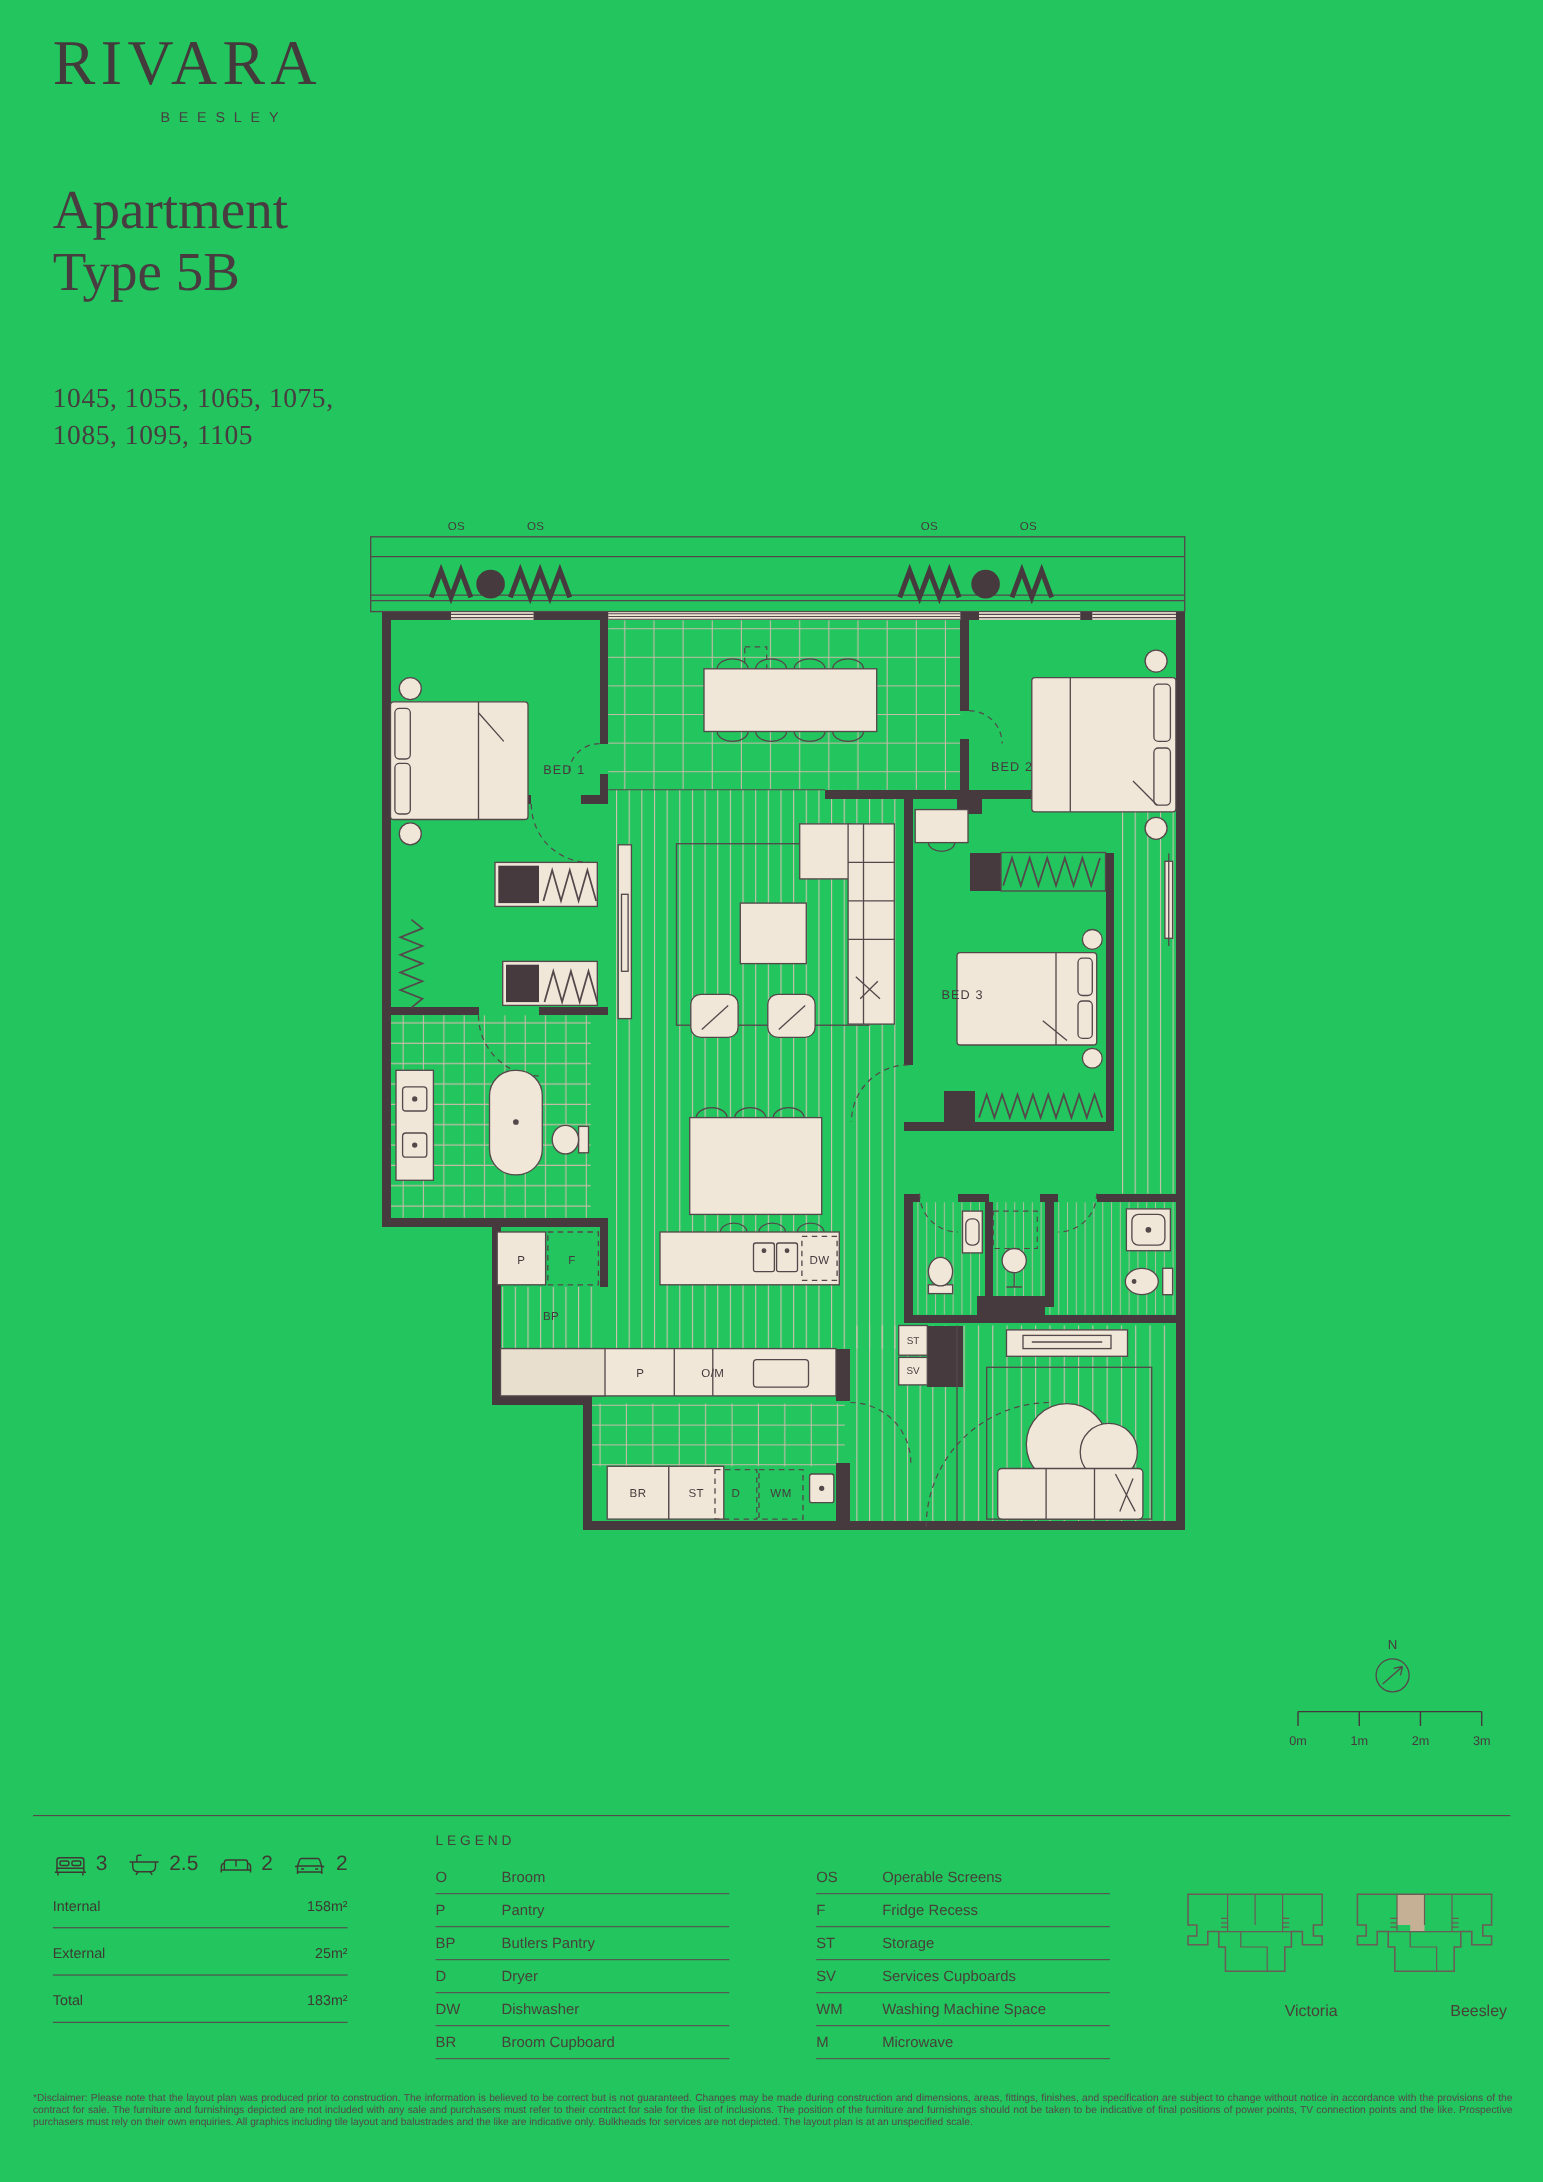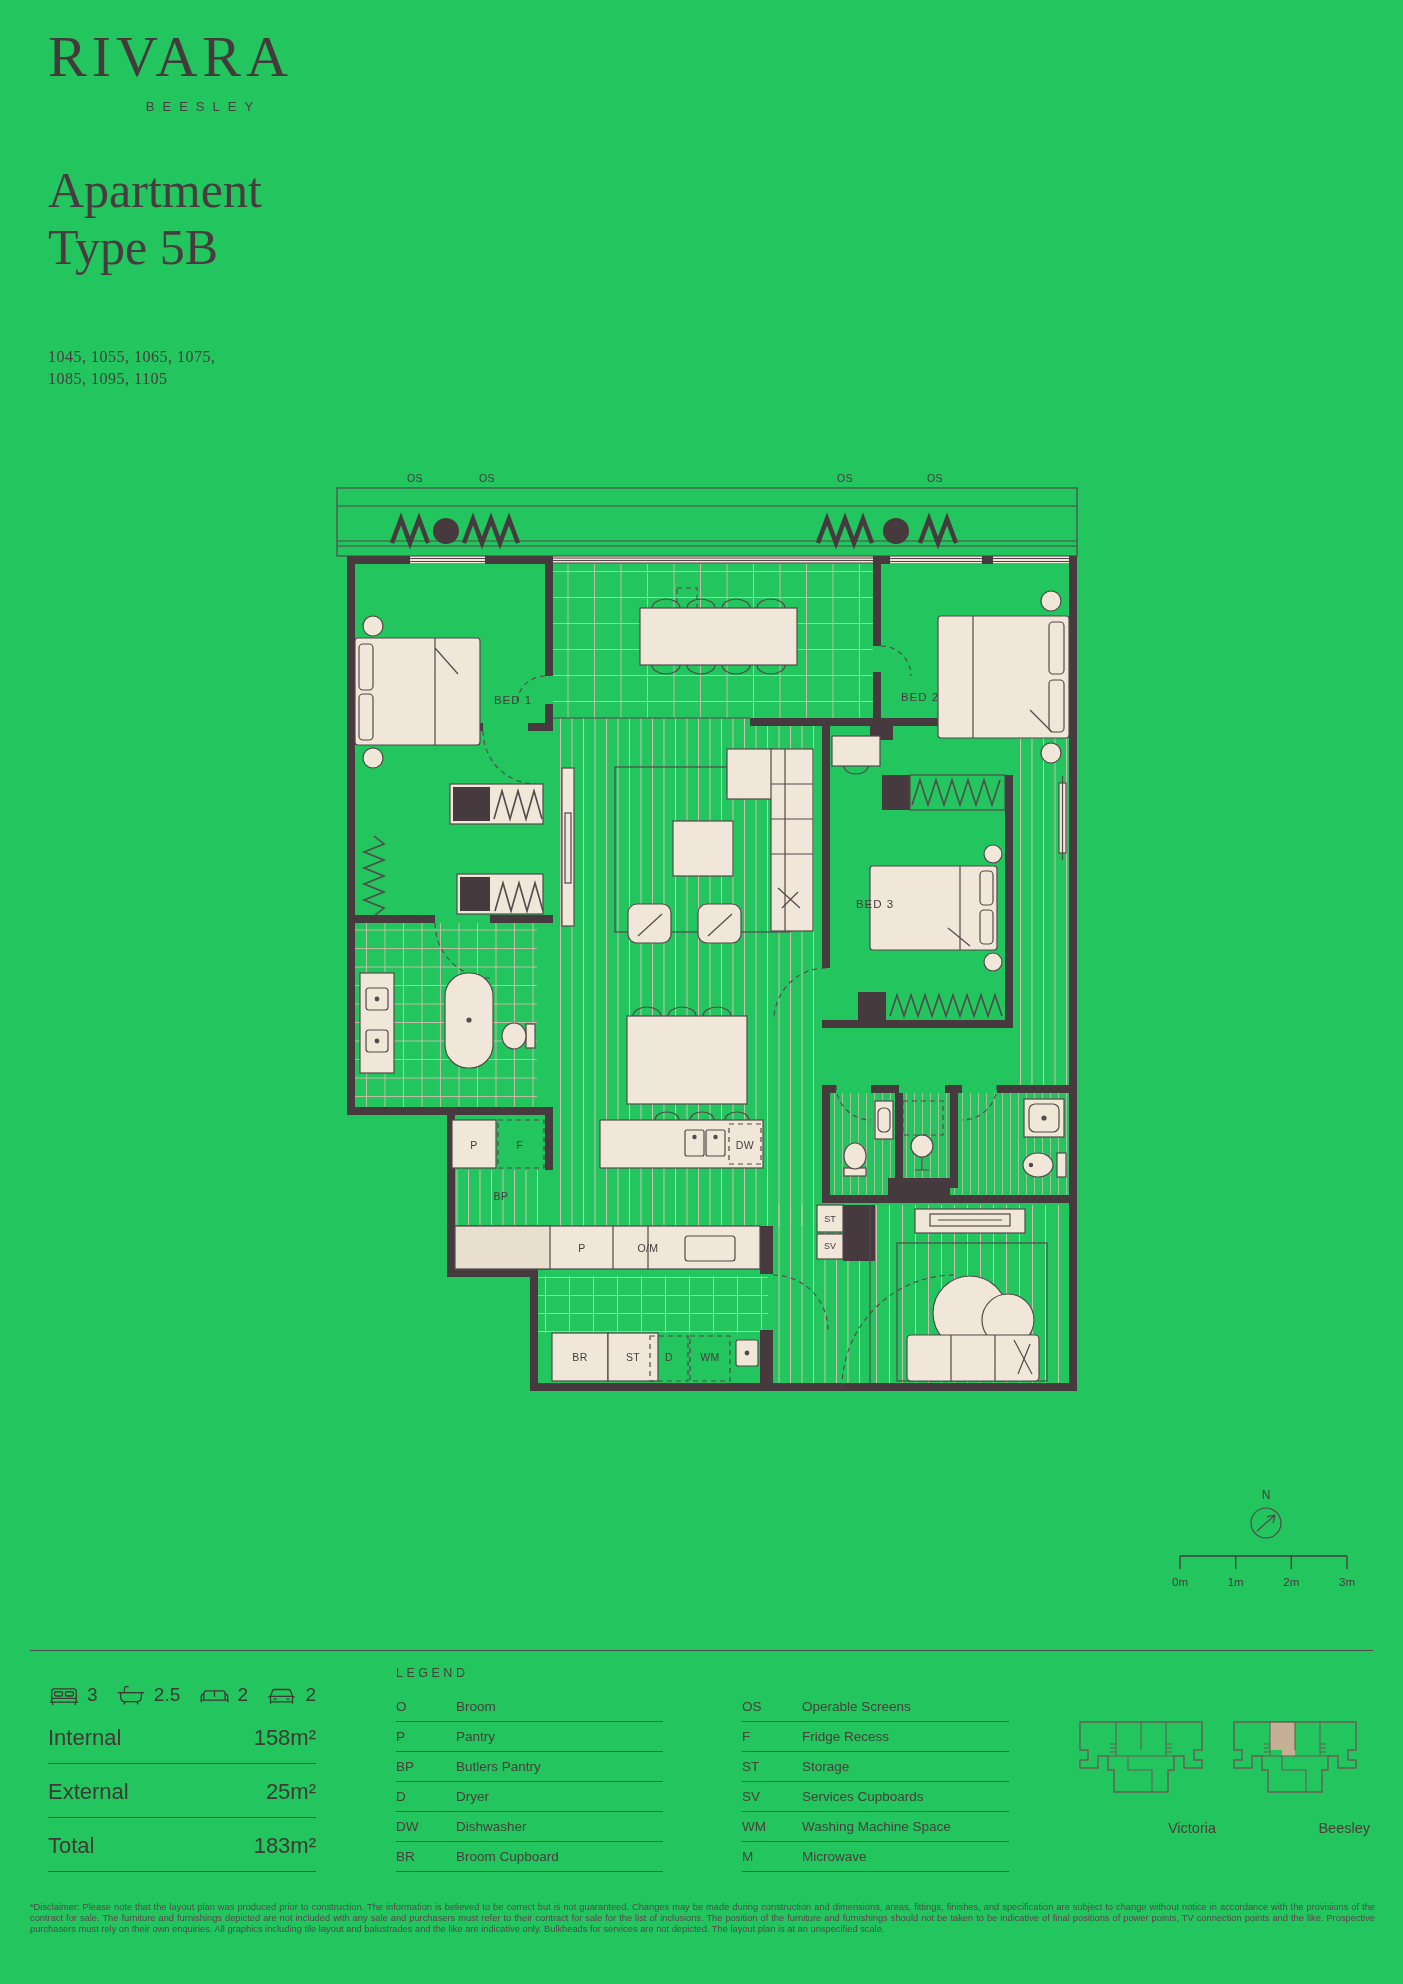--- a/index.html
+++ b/index.html
@@ -5,40 +5,40 @@
   html,body{margin:0;padding:0;background:#e7ddcd;}
   .page{position:relative;width:1403px;height:1984px;background:#22c55e;
         font-family:"Liberation Sans",sans-serif;color:#473a3e;overflow:hidden;}
   
   .brand{position:absolute;left:48px;top:28px;width:305px;}
   .brand-name{font-family:"Liberation Serif",serif;font-size:58px;letter-spacing:5px;color:#443a3c;line-height:1;}
   .brand-sub{font-size:13px;letter-spacing:8px;text-align:center;margin-top:13px;padding-left:6px;color:#4a3f41;}
   .title{position:absolute;left:48px;top:162px;font-family:Liberation Serif, serif;
          font-size:50px;line-height:1.14;color:#483c40;}
   .apt-numbers{position:absolute;left:48px;top:346px;font-family:"Liberation Serif",serif;
-         font-size:16px;line-height:1.35;color:#483c40;letter-spacing:.5px;}
+         font-size:25px;line-height:1.35;color:#483c40;letter-spacing:.5px;}
   
   .plan{position:absolute;left:330px;top:468px;width:750px;height:945px;}
   .plan svg{display:block;}
   .t{font-family:"Liberation Sans",sans-serif;fill:#473a3e;}
   .t12{font-size:11.5px;letter-spacing:1px;}
   .t10{font-size:10.5px;letter-spacing:.4px;}
   .t9{font-size:9px;}
   
   .compass{position:absolute;left:1150px;top:1478px;width:210px;height:115px;}
   
   .divider{position:absolute;left:30px;top:1650px;width:1343px;height:1px;background:#55494b;}
   
   .stats{position:absolute;left:48px;top:1680px;width:268px;}
   .features{display:flex;justify-content:space-between;align-items:center;height:30px;}
   .feature{display:flex;align-items:center;gap:7px;}
   .feature svg{display:block;}
   .feature-value{font-size:19px;color:#3f3933;}
   .area-row{display:flex;justify-content:space-between;border-bottom:1px solid #55494b;
-            padding:15px 0 12px;font-size:22px;color:#3f3933;}
+            padding:15px 0 12px;font-size:13px;color:#3f3933;}
   .stats .area-row:first-of-type{margin-top:16px;}
   
   .legend-heading{position:absolute;left:396px;top:1666px;font-size:12.5px;letter-spacing:3.5px;color:#47413a;}
   .legend-col{position:absolute;top:1692px;width:267px;}
   .legend-col1{left:396px;}
   .legend-col2{left:742px;}
   .legend-row{display:flex;border-bottom:1px solid #5a4f50;padding:7px 0 7px;font-size:13.5px;color:#47413a;}
   .legend-abbr{width:60px;flex:0 0 60px;}
   
   .building{position:absolute;width:150px;text-align:right;}

